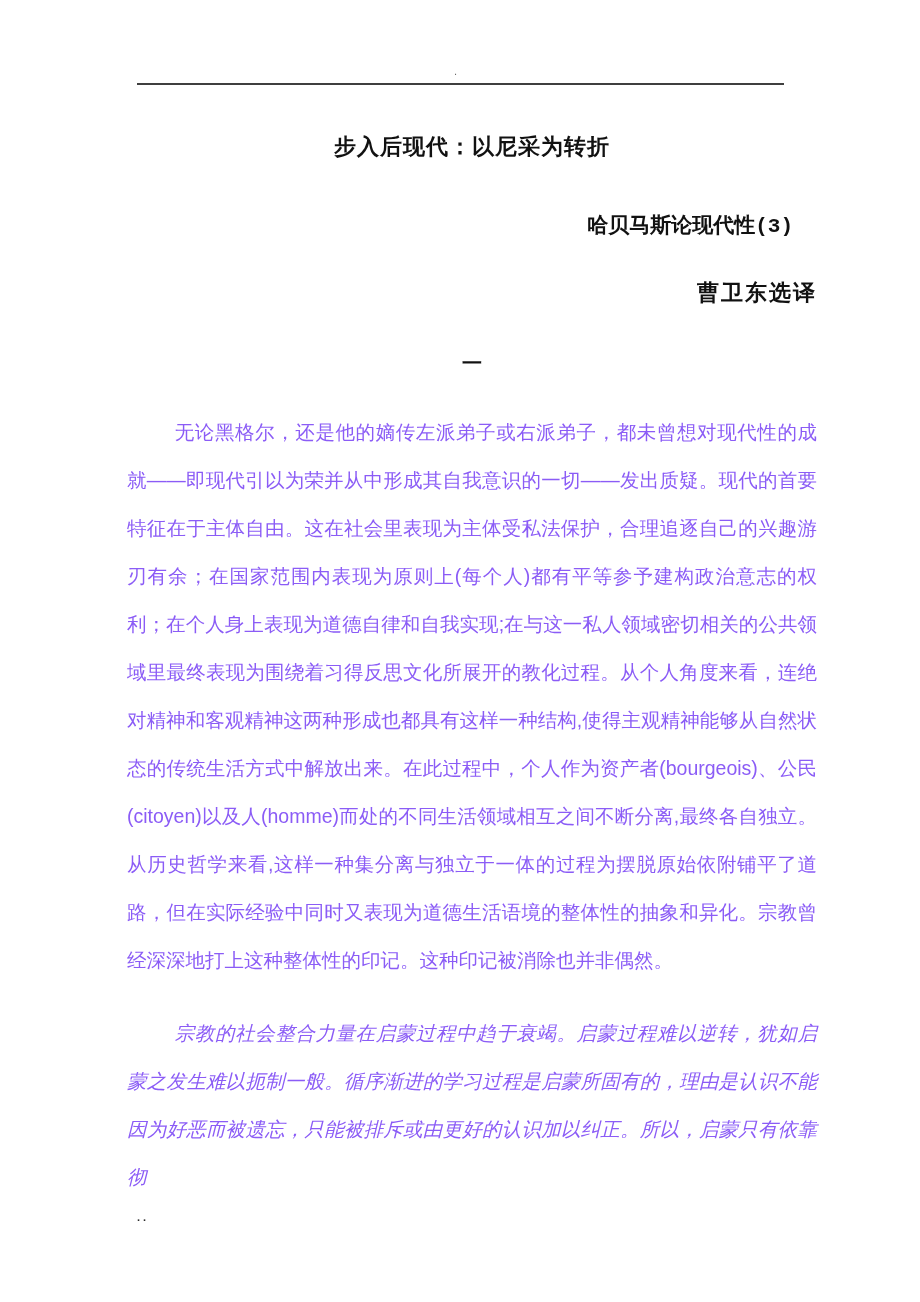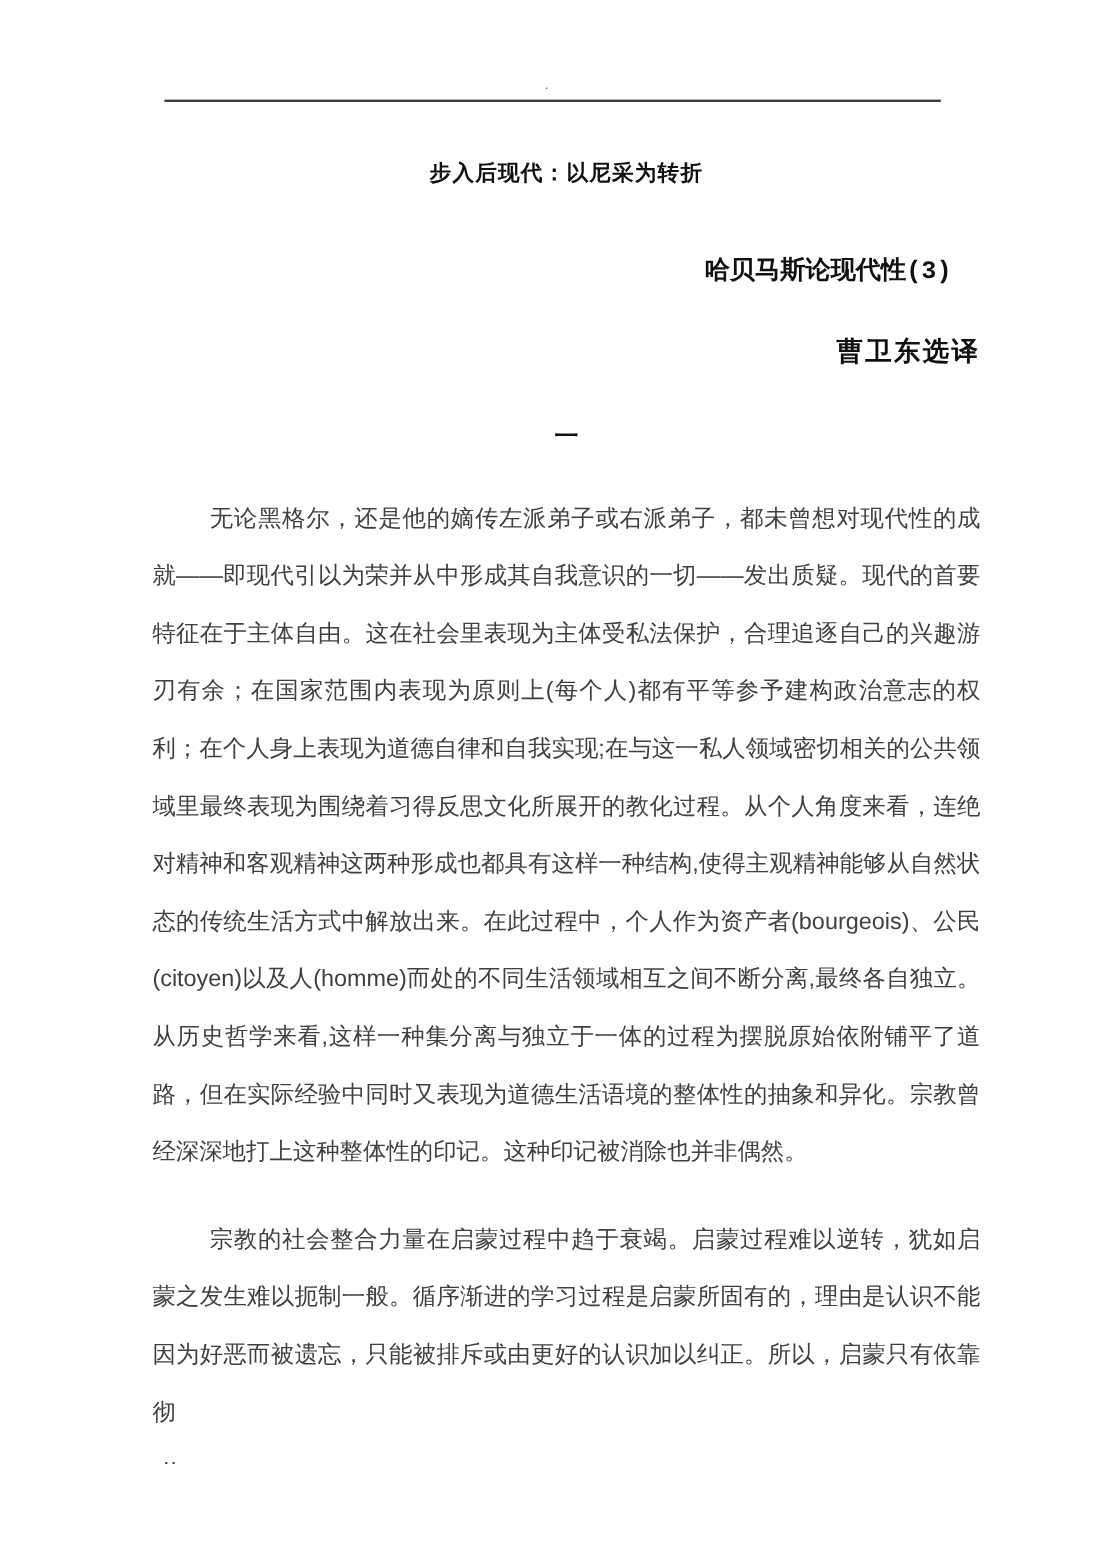--- a/index.html
+++ b/index.html
@@ -36,21 +36,21 @@
     height: 0;
     border-top: 2px solid #3f3f3f;
   }
   .doc-title {
     position: absolute;
     left: 127px;
     width: 690px;
     top: 132px;
     margin: 0;
     text-align: center;
-    font-size: 18px;
+    font-size: 22px;
     font-weight: bold;
     letter-spacing: 1px;
   }
   .doc-subtitle {
     position: absolute;
     left: 127px;
     width: 666px; 
     top: 211px;
     text-align: right;
     font-size: 21px;
@@ -79,25 +79,25 @@
   .body-para {
     position: absolute;
     left: 127px;
     width: 690px;
     margin: 0;
     font-size: 19.5px;
     line-height: 48px;
     text-align: justify;
     text-justify: inter-character;
     text-indent: 2.45em;
-    color: #404040;
+    color: #8b5cf6;
     word-break: break-all;
   }
   .para-1 { top: 408px; }
-  .para-2 { top: 1009px; }
+  .para-2 { top: 1009px; font-style: italic; }
   .footer-mark {
     position: absolute;
     left: 137px;
     top: 1212px;
     font-size: 11px;
     line-height: 11px;
     font-weight: bold;
     letter-spacing: 3px;
     color: #2b2b2b;
   }

